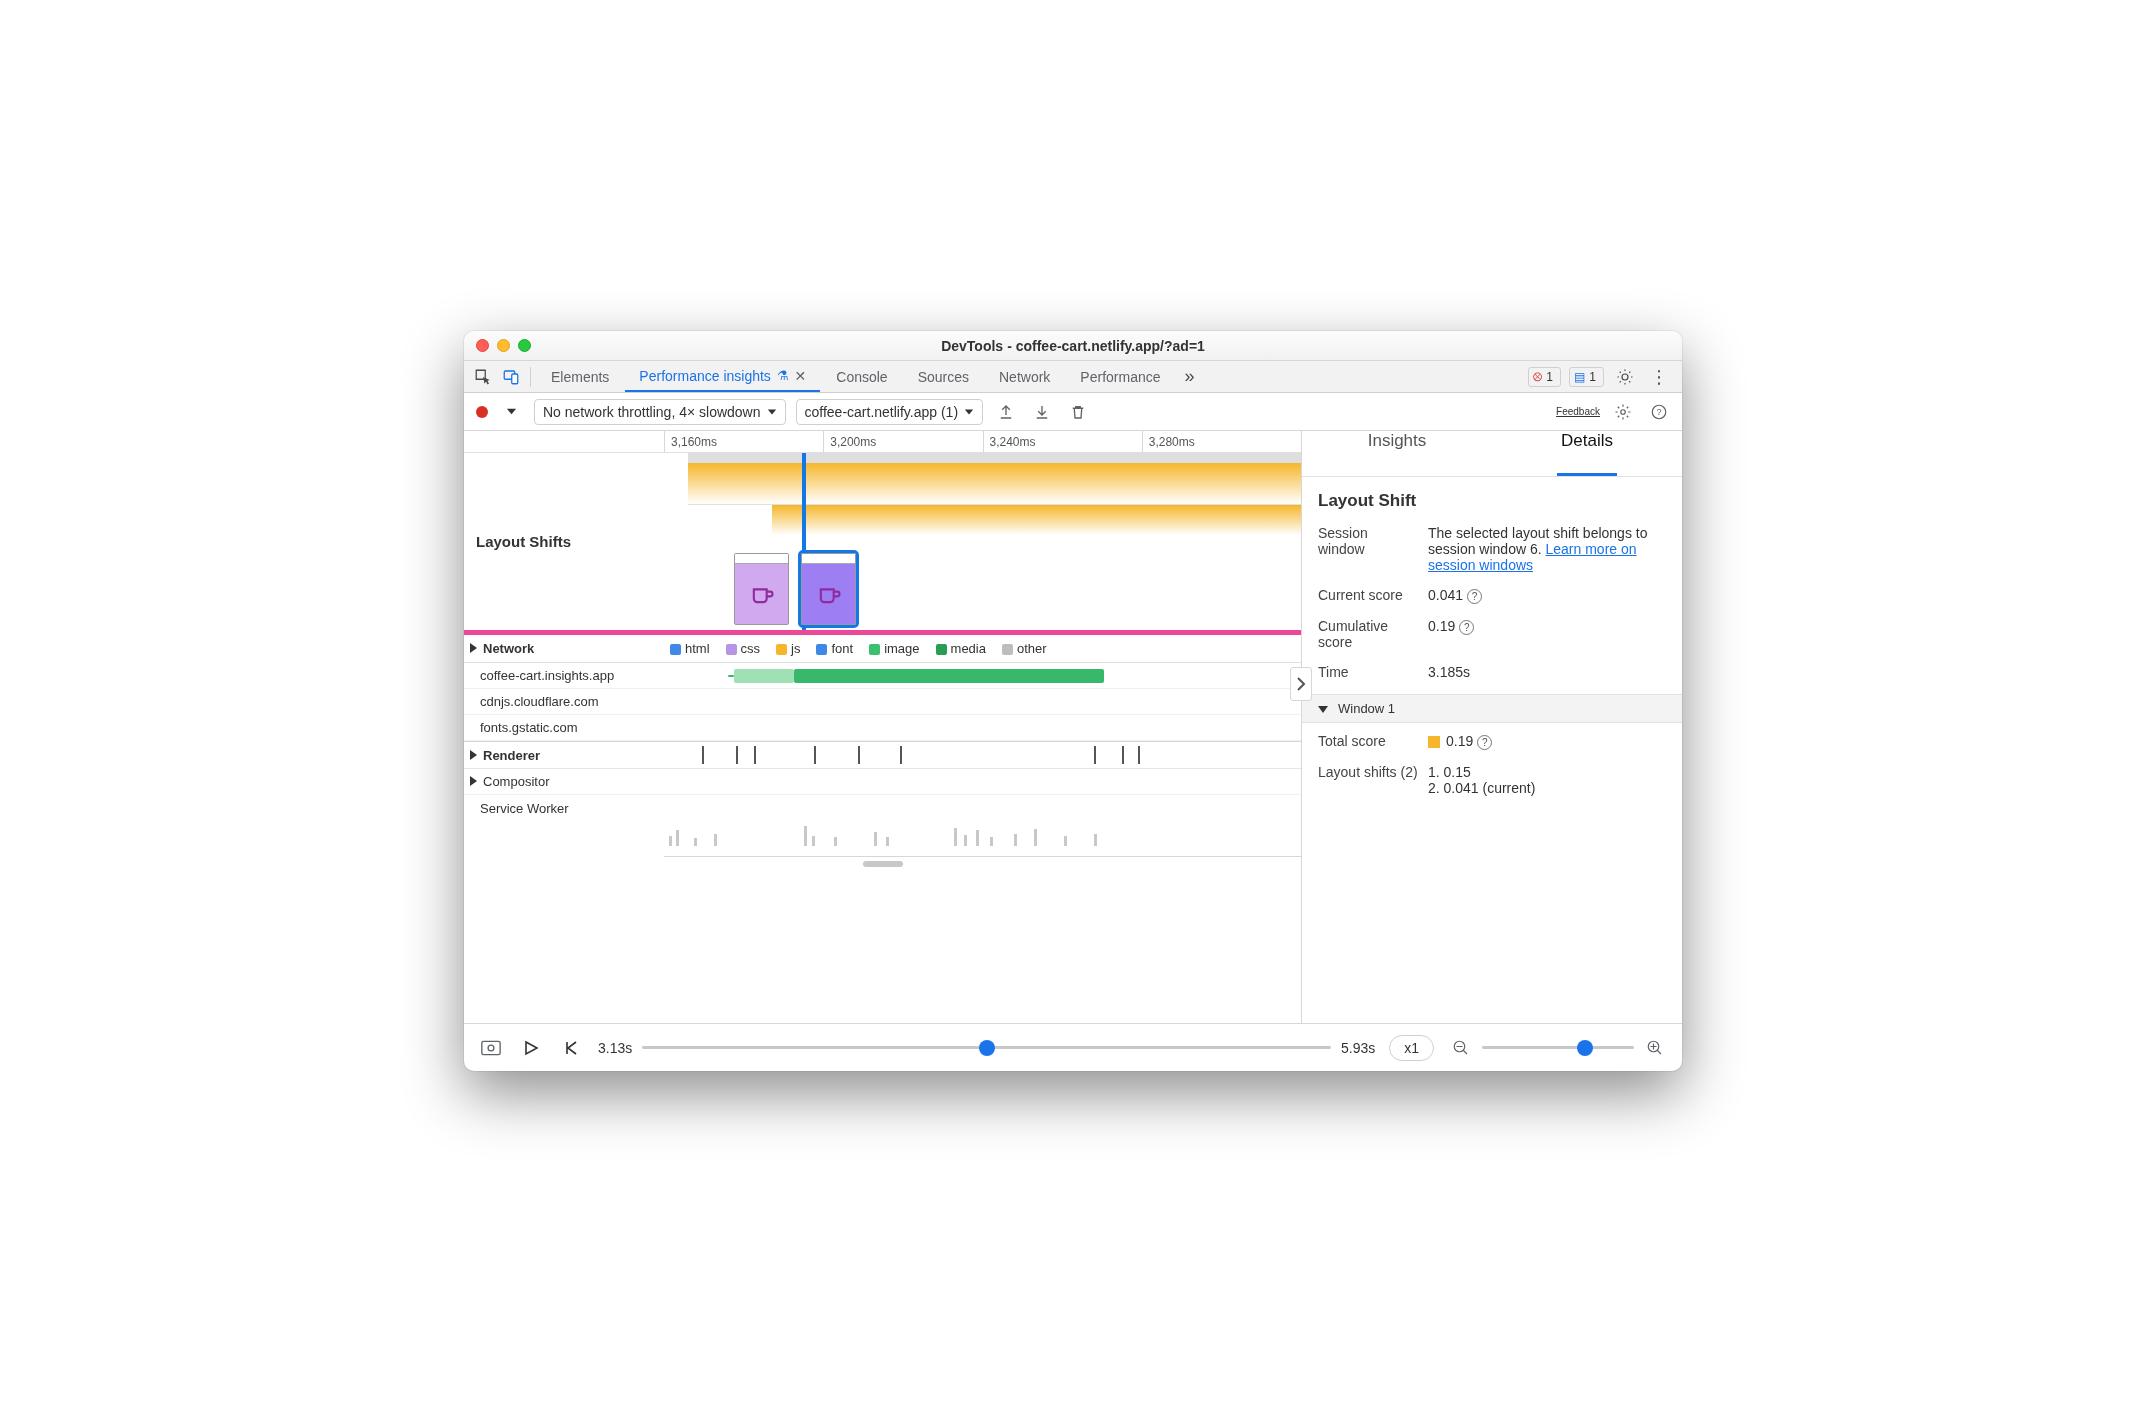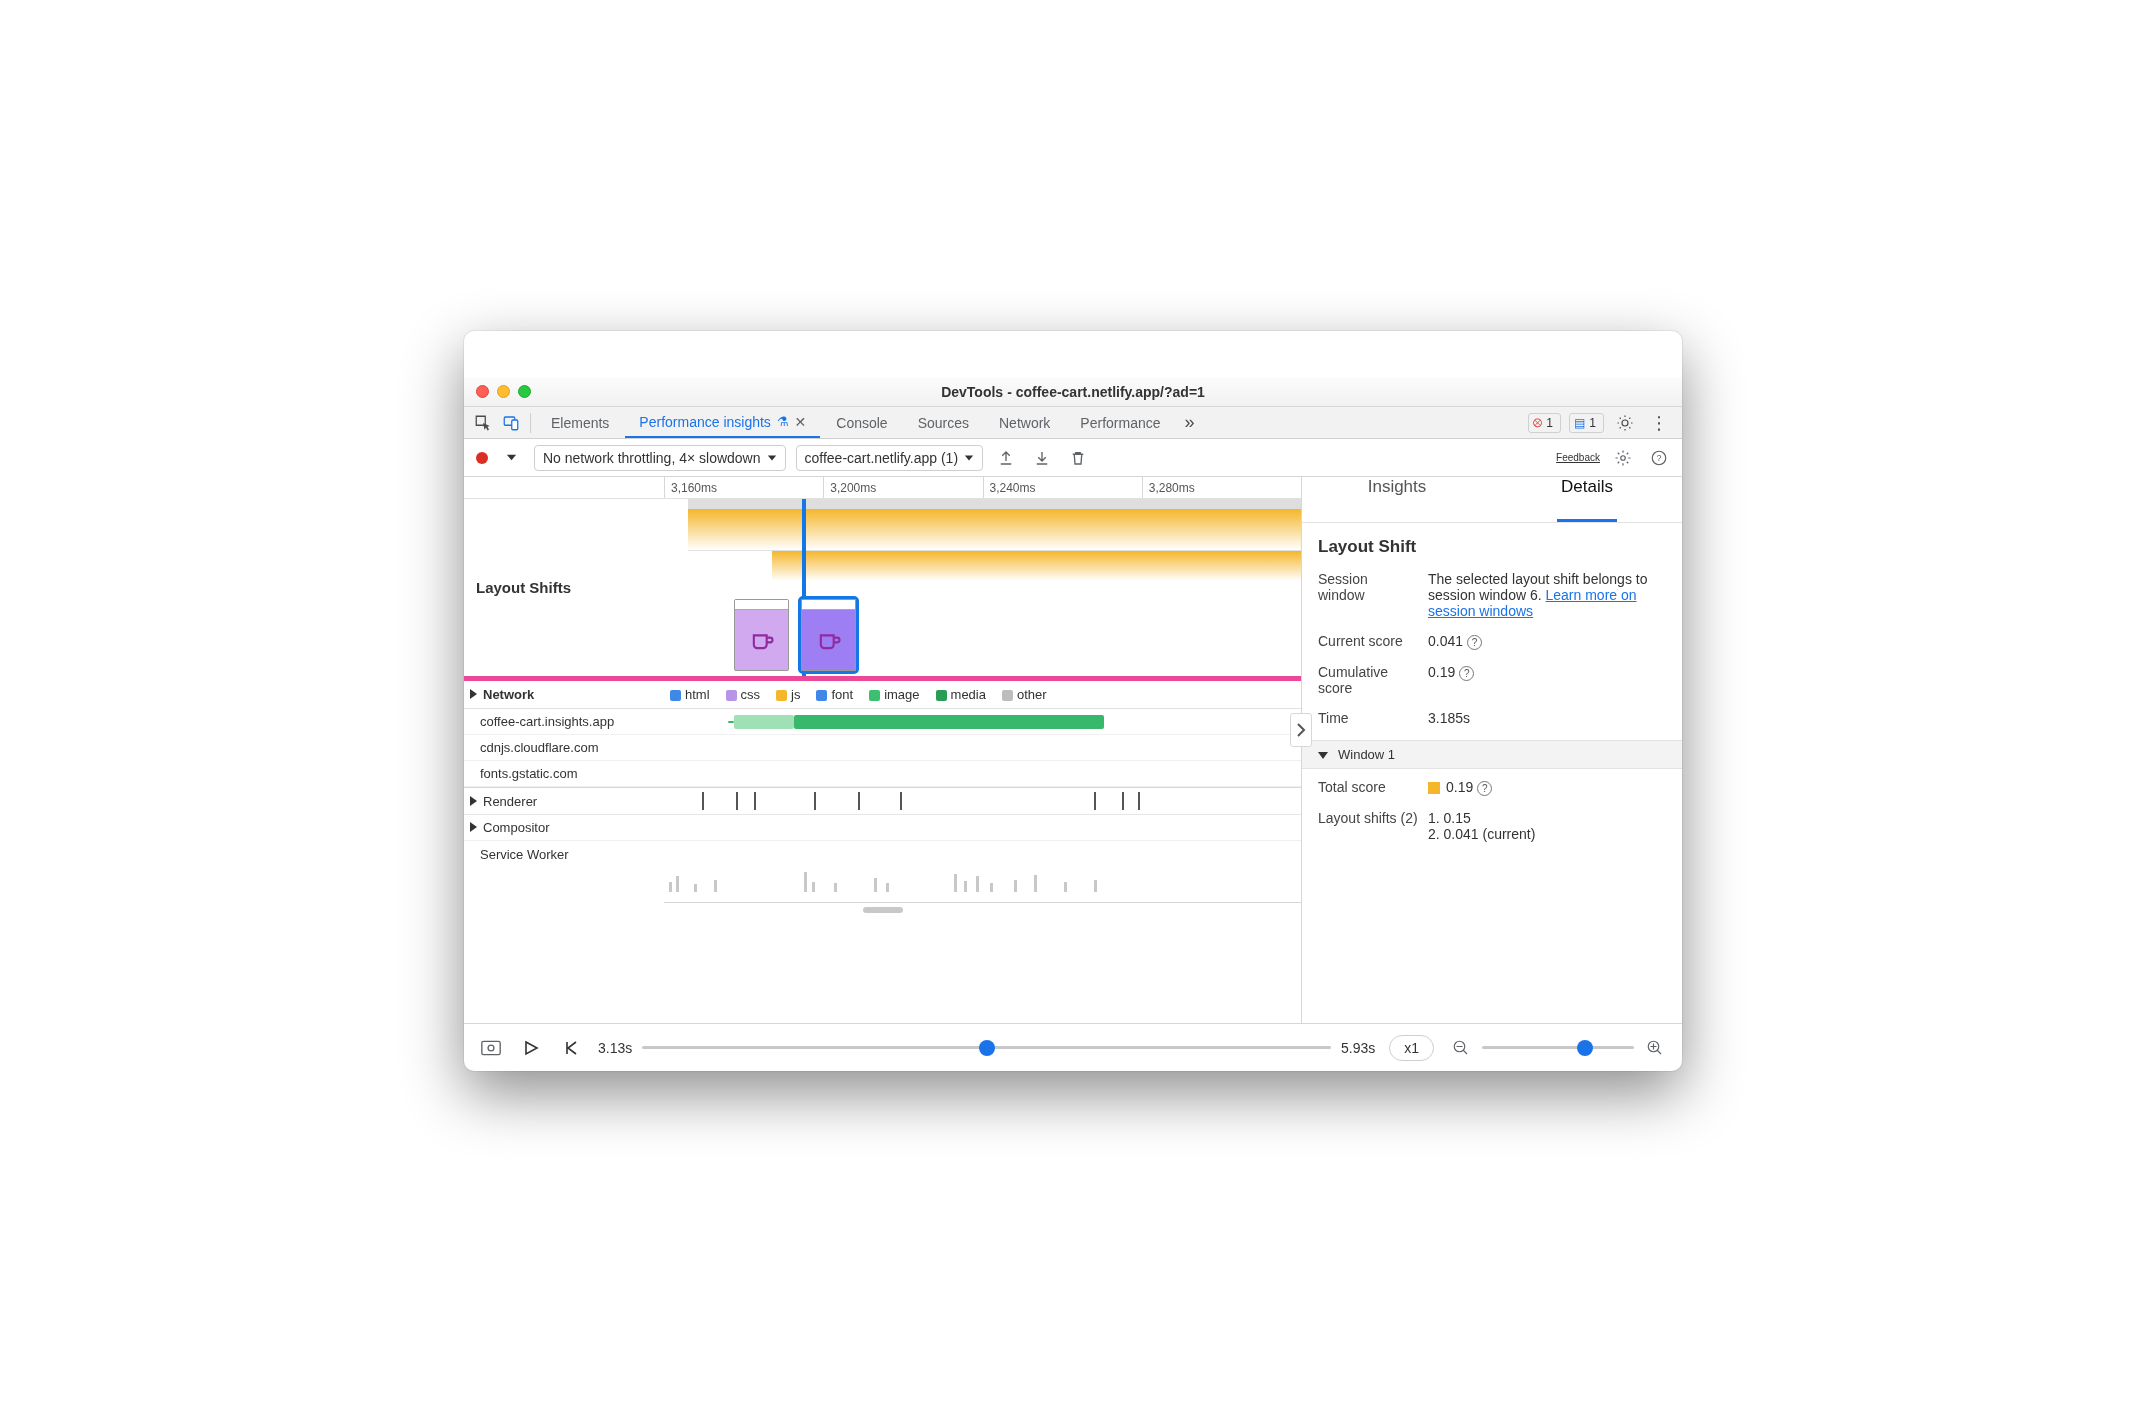--- a/index.html
+++ b/index.html
@@ -9,21 +9,21 @@
   .window {
     width: 1218px; height: 740px;
     background: #fff;
     border-radius: 10px;
     box-shadow: 0 22px 60px rgba(0,0,0,.45), 0 0 0 1px rgba(0,0,0,.06);
     overflow: hidden;
     display: flex; flex-direction: column;
   }
 
   
-  .titlebar { position: relative; height: 30px; background: linear-gradient(#fcfcfc,#f1f1f1); border-bottom: 1px solid #d6d6d6; margin-top: 46px; }
+  .titlebar { position: relative; height: 30px; background: linear-gradient(#fcfcfc,#f1f1f1); border-bottom: 1px solid #d6d6d6; }
   .traffic { position: absolute; left: 12px; top: 8px; display: flex; gap: 8px; }
   .dot { width: 13px; height: 13px; border-radius: 50%; }
   .dot.red { background: #ff5f57; border:1px solid #e24239;}
   .dot.yellow{ background:#ffbd2e; border:1px solid #dfa023;}
   .dot.green{ background:#28c940; border:1px solid #1fa833;}
   .title { position:absolute; left:0;right:0;top:0; height:30px; display:flex; align-items:center; justify-content:center; font-weight:600; font-size: 14px; color:#333;}
   .title .bold { font-weight:700; margin-right:4px;}
 
   
   .tabstrip { display:flex; align-items:center; height: 32px; border-bottom:1px solid #d0d0d0; background:#f2f2f2; padding: 0 6px; gap: 2px;}
@@ -76,21 +76,21 @@
   
   .net-header{ display:flex; height:28px; align-items:center; border-bottom:1px solid #e0e0e0;}
   .net-header .leftcol{ width:200px; display:flex; align-items:center; gap:4px; padding-left:6px; font-weight:700;}
   .net-header .legend{ flex:1; display:flex; gap:16px; padding-left:6px; align-items:center; font-size:13px;}
   .sw{ width:11px;height:11px;border-radius:2px; display:inline-block; margin-right:4px; vertical-align:middle;}
   .row{ display:flex; height:26px; align-items:center; border-bottom:1px solid #f0f0f0;}
   .row .leftcol{ width:200px; padding-left:16px; font-size: 13px;}
   .row .track{ flex:1; height:14px; position:relative;}
   .bar { position:absolute; height:14px; border-radius:2px;}
   .section-row { display:flex; height:28px; align-items:center; border-top: 1px solid #d7d7d7; border-bottom:1px solid #e6e6e6;}
-  .section-row .leftcol{ width:200px; display:flex; align-items:center; gap:4px; padding-left:6px; font-weight:400;}
+  .section-row .leftcol{ width:200px; display:flex; align-items:center; gap:4px; padding-left:6px; font-weight:700;}
   .section-row .rest { flex:1; position:relative; height:100%;}
   .rend-ticks span{ position:absolute; top:4px; bottom:4px; width:2px; background:#555;}
   .wf { flex:1; height:36px; position:relative; overflow:hidden; border-bottom: 1px solid #d7d7d7;}
   .wf span{ position:absolute; bottom:10px; width:3px; background:#c8c8c8;}
   .scroll { height: 14px; display:flex; justify-content:center; align-items:center;}
   .scr-thumb { width:40px; height:6px; background:#c8c8c8; border-radius:4px;}
 
   .expander { position:absolute; right:-11px; top:236px; width:22px; height:34px; background:#fff; border:1px solid #d7d7d7; border-radius:3px; display:flex; align-items:center; justify-content:center; cursor:pointer; z-index:5;}
 
   

